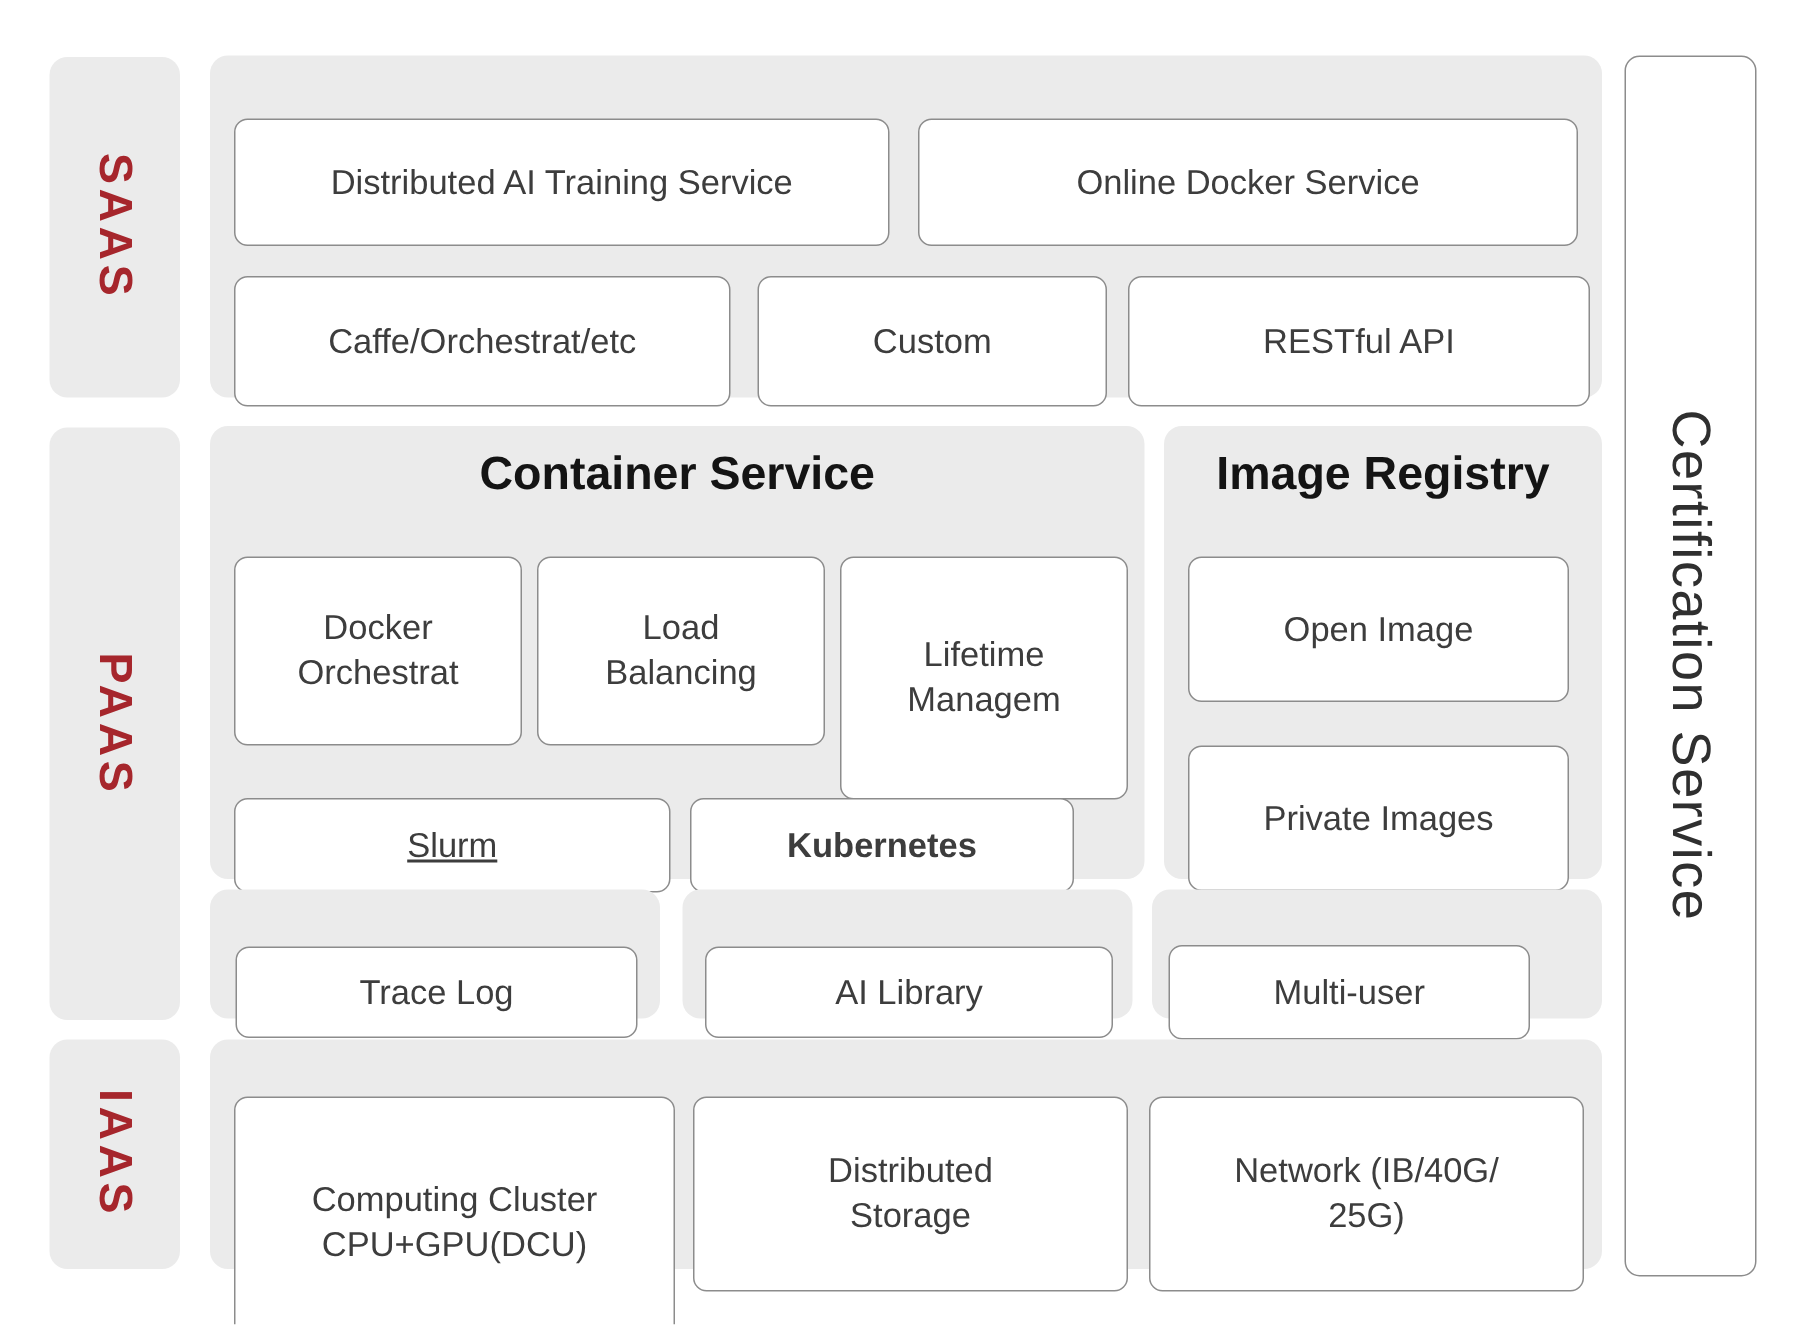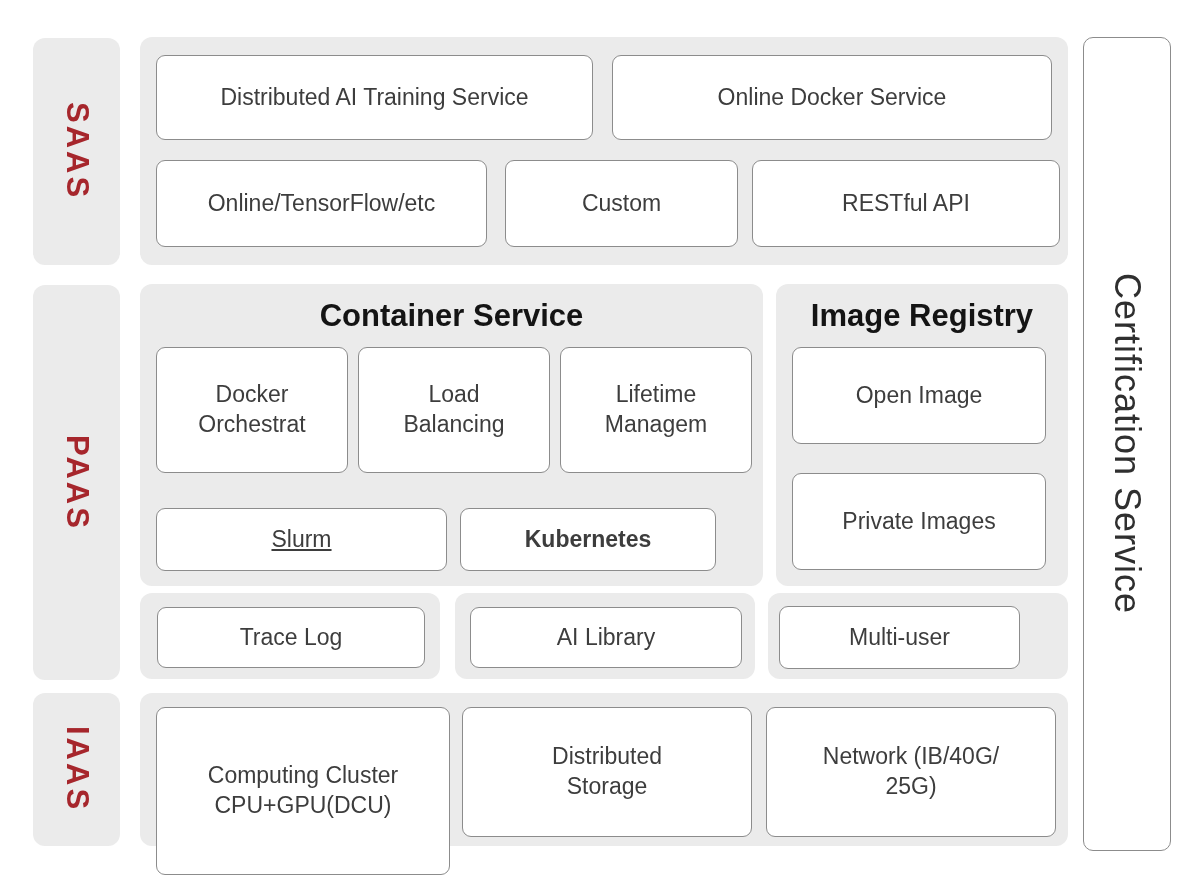--- a/index.html
+++ b/index.html
@@ -26,20 +26,21 @@
   .panel{position:absolute;background:var(--panel-gray);border-radius:12px;}
   .ptitle{
     position:absolute;display:flex;align-items:center;justify-content:center;
     font-size:31px;font-weight:bold;color:var(--title-text);
   }
   .wbox{
     position:absolute;background:#fff;border:1px solid var(--box-border);border-radius:9px;
     display:flex;align-items:center;justify-content:center;text-align:center;
     color:var(--box-text);font-size:23px;line-height:1.3;white-space:pre-line;
     box-sizing:border-box;
+    margin-top:24px;
   }
   .cert{
     position:absolute;background:#fff;border:1px solid var(--box-border);border-radius:10px;
     display:flex;align-items:center;justify-content:center;box-sizing:border-box;
   }
   .cert-text{
     writing-mode:vertical-rl;text-orientation:mixed;
     font-size:36px;color:var(--cert-text);letter-spacing:1px;
   }
 </style>
@@ -54,31 +55,31 @@
   <div class="rail" style="left:33px;top:285px;width:87px;height:395px;">
     <span class="rail-text">PAAS</span>
   </div>
   <div class="rail" style="left:33px;top:693px;width:87px;height:153px;">
     <span class="rail-text">IAAS</span>
   </div>
 
   <div class="panel" style="left:140px;top:37px;width:928px;height:228px;"></div>
   <div class="wbox" style="left:156px;top:55px;width:437px;height:85px;">Distributed AI Training Service</div>
   <div class="wbox" style="left:612px;top:55px;width:440px;height:85px;">Online Docker Service</div>
-  <div class="wbox" style="left:156px;top:160px;width:331px;height:87px;">Online/TensorFlow/etc</div>
+  <div class="wbox" style="left:156px;top:160px;width:331px;height:87px;">Caffe/Orchestrat/etc</div>
   <div class="wbox" style="left:505px;top:160px;width:233px;height:87px;">Custom</div>
   <div class="wbox" style="left:752px;top:160px;width:308px;height:87px;">RESTful API</div>
 
   <div class="panel" style="left:140px;top:284px;width:623px;height:302px;"></div>
   <div class="ptitle" style="left:140px;top:294px;width:623px;height:44px;">Container Service</div>
   <div class="wbox" style="left:156px;top:347px;width:192px;height:126px;">Docker
 Orchestrat</div>
   <div class="wbox" style="left:358px;top:347px;width:192px;height:126px;">Load
 Balancing</div>
-  <div class="wbox" style="left:560px;top:347px;width:192px;height:126px;">Lifetime
+  <div class="wbox" style="left:560px;top:347px;width:192px;height:162px;">Lifetime
 Managem</div>
   <div class="wbox" style="left:156px;top:508px;width:291px;height:63px;text-decoration:underline;">Slurm</div>
   <div class="wbox" style="left:460px;top:508px;width:256px;height:63px;font-weight:bold;">Kubernetes</div>
 
   <div class="panel" style="left:776px;top:284px;width:292px;height:302px;"></div>
   <div class="ptitle" style="left:776px;top:294px;width:292px;height:44px;">Image Registry</div>
   <div class="wbox" style="left:792px;top:347px;width:254px;height:97px;">Open Image</div>
   <div class="wbox" style="left:792px;top:473px;width:254px;height:97px;">Private Images</div>
 
   <div class="panel" style="left:140px;top:593px;width:300px;height:86px;"></div>

